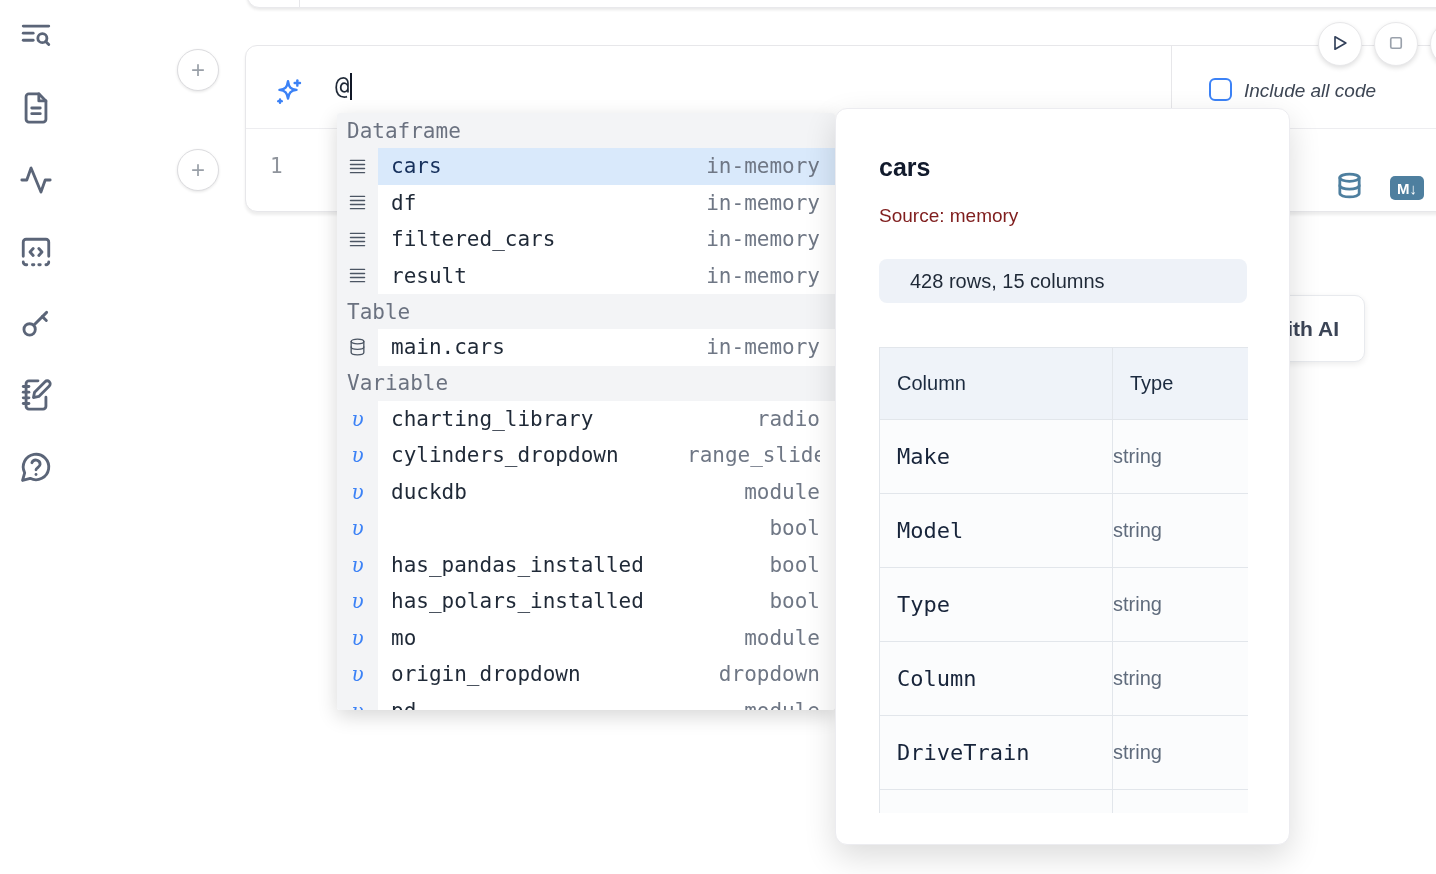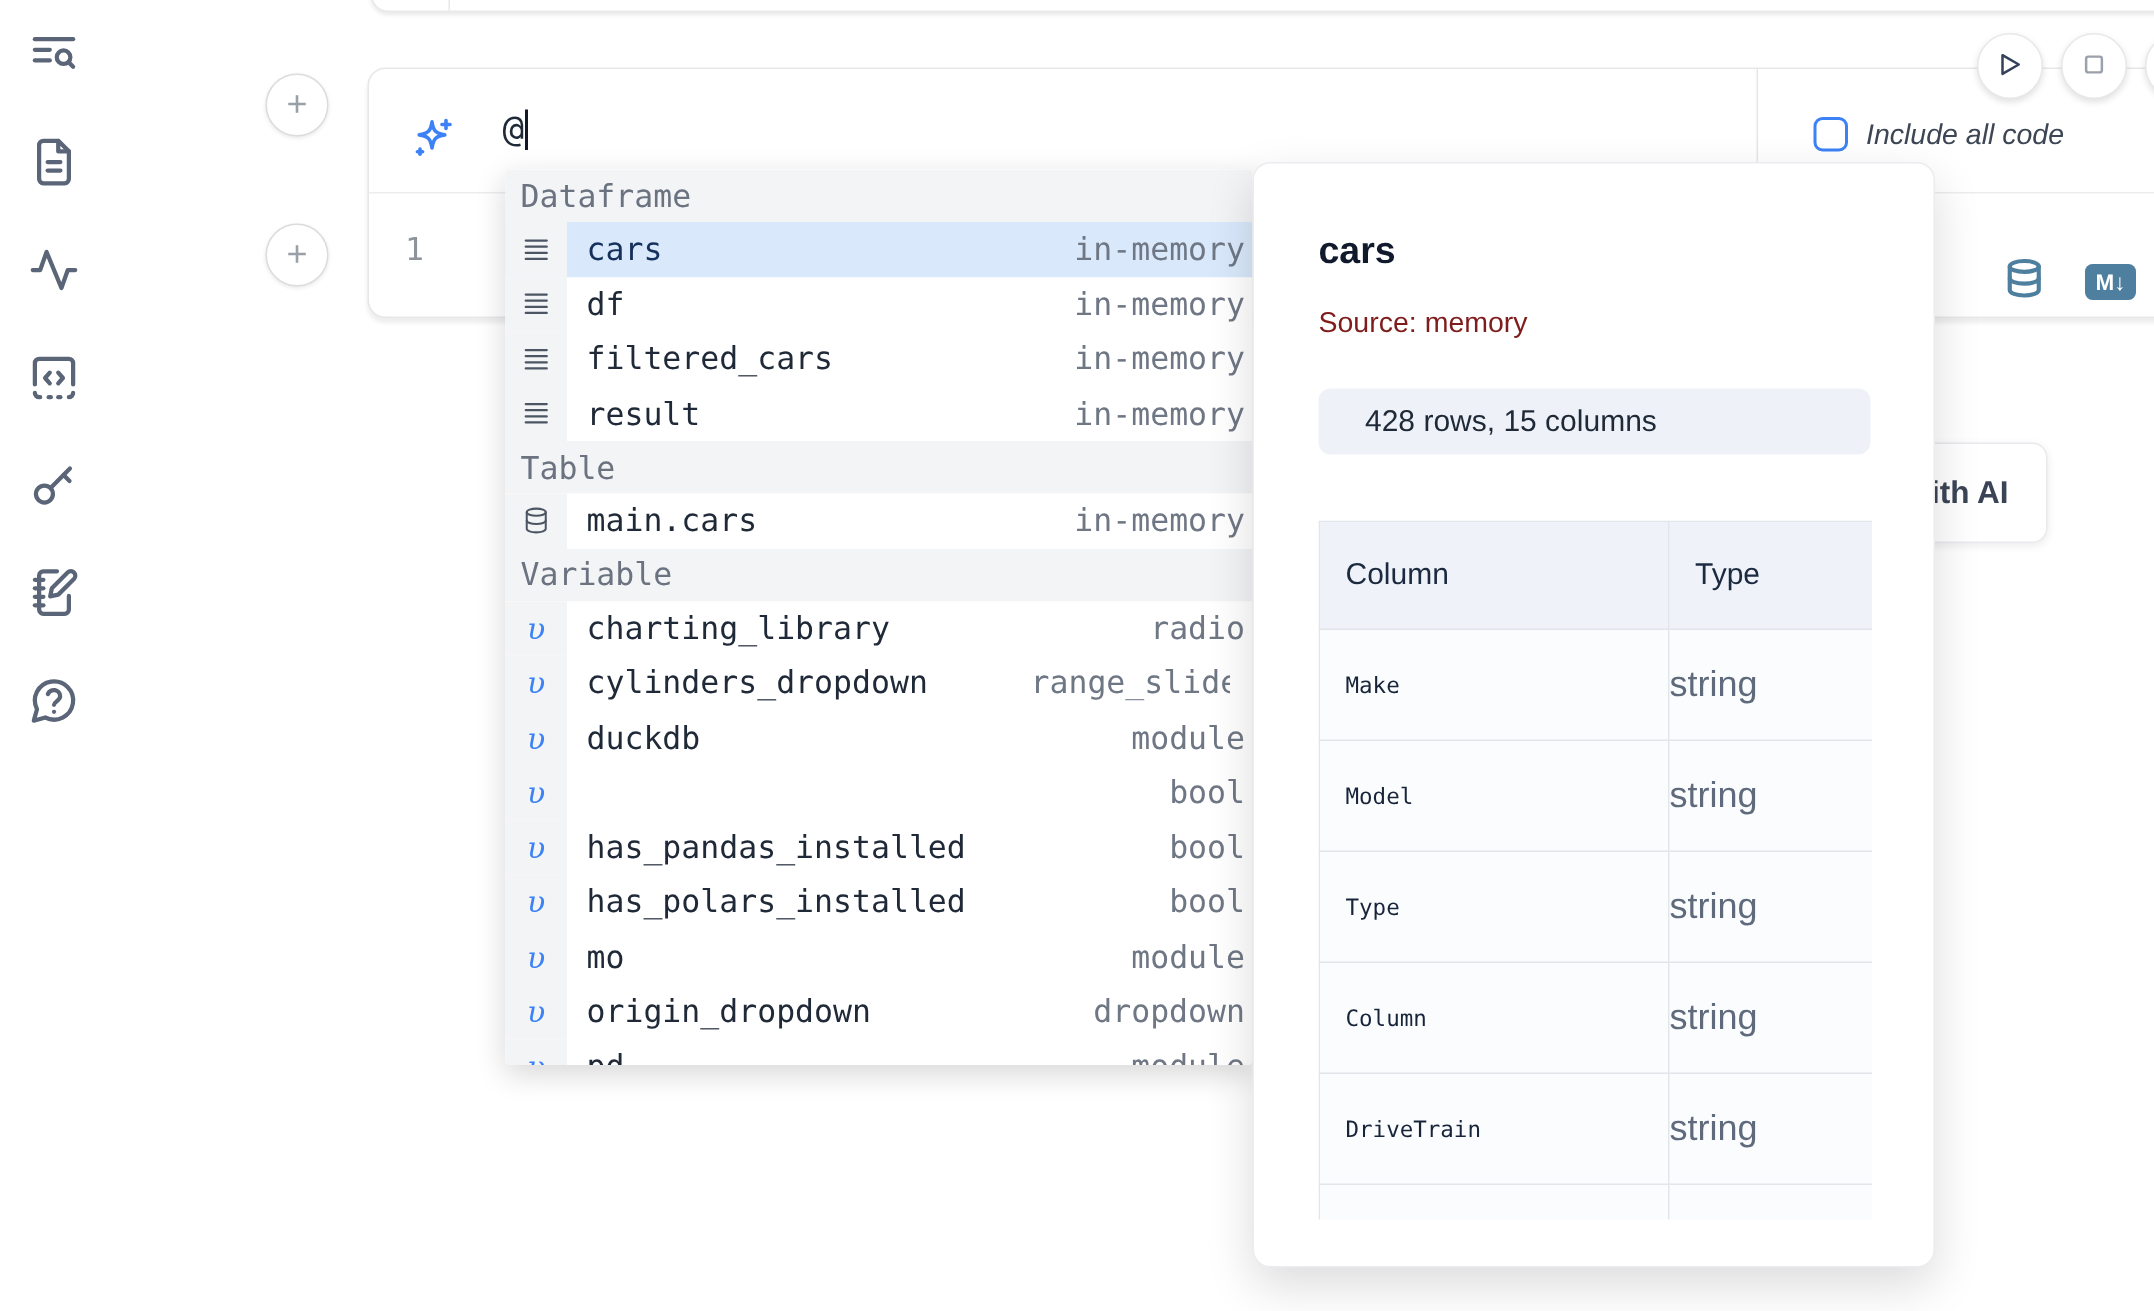--- a/index.html
+++ b/index.html
@@ -58,37 +58,37 @@
     font-family:"DejaVu Sans Mono", monospace; font-size:21px; }
   .ac-header { height:35px; background:#f3f4f6; color:#6b7280; display:flex; align-items:center; padding-left:10px; }
   .ac-row { height:36.5px; display:flex; align-items:center; background:#fff; cursor:pointer; }
   .ac-row.sel { background:#d9e9fb; }
   .gut { width:41px; align-self:stretch; background:#f3f4f6; display:flex; align-items:center; justify-content:center; flex:none; }
   .gut svg { stroke:#4b5563; fill:none; stroke-width:1.7; stroke-linecap:round; }
   .gut .vu { color:#3c82f6; font-style:italic; font-size:20px; font-family:"DejaVu Serif", serif; }
   .nm { margin-left:13px; color:#1f2937; white-space:nowrap; }
   .sel .nm { color:#16305c; }
   .sp { flex:1; }
-  .tp { margin-right:5px; color:#6f7785; white-space:nowrap; }
+  .tp { margin-right:15px; color:#6f7785; white-space:nowrap; }
   .tp.clip { width:133px; overflow:hidden; text-align:left; margin-right:15px; flex:none; }
 
   
   .panel { position:absolute; left:835px; top:108px; width:455px; height:737px; background:#fff;
     border:1px solid #ececf0; border-radius:12px; box-shadow:0 12px 32px rgba(0,0,0,.14); z-index:6; }
   .panel-title { position:absolute; left:43px; top:44px; font-size:25px; font-weight:bold; color:#111a2c; }
   .panel-source { position:absolute; left:43px; top:96px; font-size:19px; color:#7f1d1d;text-align:center; }
   .shape-pill { position:absolute; left:43px; top:150px; width:368px; height:44px; background:#eef2f8;
     border-radius:8px; display:flex; align-items:center; padding-left:31px; font-size:20px; color:#1f2937; }
   .tbl-wrap { position:absolute; left:43px; top:238px; width:369px; height:466px; overflow:hidden; }
   table.schema { border-collapse:collapse; width:404px; }
   table.schema th { background:#eff3f9; font-weight:normal; text-align:left; font-size:20px; color:#1b2a3f;
     border:1px solid #e2e6eb; height:72px; padding-left:17px; }
   table.schema td { border:1px solid #e2e6eb; height:74px; background:#fbfcfd; }
-  td.colname { font-family:"DejaVu Sans Mono", monospace; font-size:15px; color:#17243a; padding-left:17px; width:233px; }
-  td.coltype { font-size:24px; color:#5f6b7c; }
+  td.colname { font-family:"DejaVu Sans Mono", monospace; font-size:22px; color:#17243a; padding-left:17px; width:233px; }
+  td.coltype { font-size:20px; color:#5f6b7c; }
 </style>
 </head>
 <body>
 
 <div class="sidebar">
   <div class="side-btn" style="top:20px">
     <span><svg width="34" height="34" viewBox="0 0 24 24">
           <path d="M21 5H3"></path>
           <path d="M10 10H3"></path>
           <path d="M10 15H3"></path>

